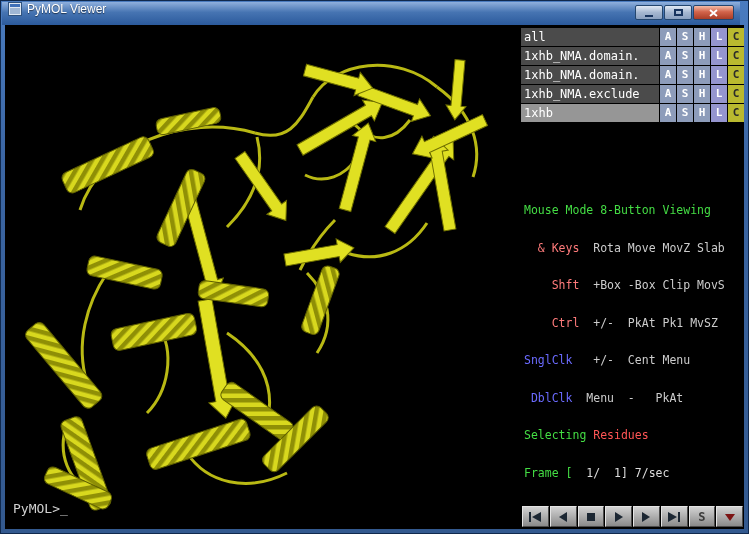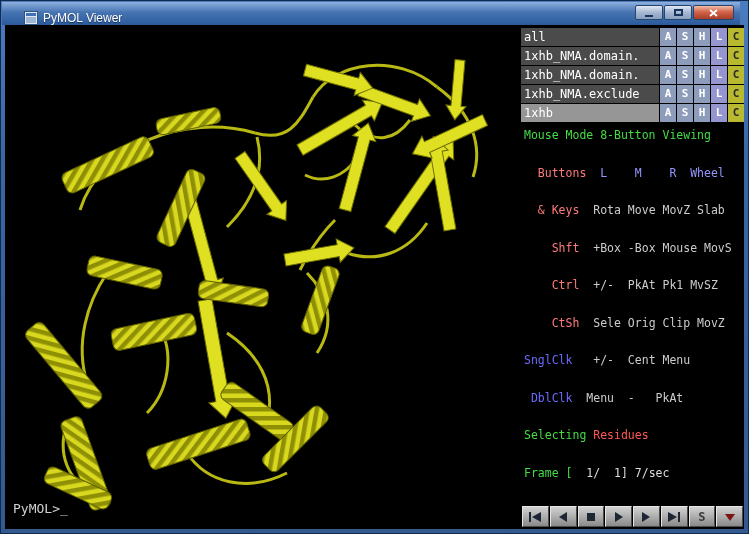--- a/index.html
+++ b/index.html
@@ -1,21 +1,21 @@
 <!DOCTYPE html>
 <html style="--titlebar-top: #8fb0dd; --titlebar-bottom: #2b5a9c; --viewport-bg: #000000; --protein-yellow: #dede20; --row-bg: #4b4b4b; --row-selected-bg: #969696; --btn-ashl: #8d9cba; --btn-l: #9595cf; --btn-c: #b9b92f;"><head>
 <meta charset="utf-8">
 <style>
   *{box-sizing:border-box;margin:0;padding:0}
   html,body{width:749px;height:534px;overflow:hidden;background:#000;font-family:"Liberation Sans",sans-serif}
   .window{position:absolute;inset:0;border:1px solid #10294d;background:linear-gradient(#4a7cc0,#3b66a4 30%,#33598f)}
   
   .titlebar{position:absolute;left:1px;top:1px;right:8px;height:23px;
     background:linear-gradient(var(--titlebar-top),#4674b2 45%,var(--titlebar-bottom));
-    display:flex;align-items:flex-end;padding-left:22px}
+    display:flex;align-items:flex-start;padding-left:6px}
   .app-icon{width:14px;height:14px;margin-right:5px;flex:0 0 auto}
   .title-text{color:#fff;font-size:12px;text-shadow:0 1px 1px rgba(0,0,0,.55);white-space:nowrap}
   .winbtns{position:absolute;top:3px;right:6px;display:flex;gap:1px}
   .wb{height:15px;border:1px solid #24466e;border-radius:2px;display:flex;align-items:center;justify-content:center;cursor:default}
   .wb.min,.wb.max{width:28px;background:linear-gradient(#e2eaf5,#a5b7d1 50%,#8aa0c0)}
   .wb.close{width:41px;background:linear-gradient(#f4bca7,#d2644b 45%,#a93d27)}
   .glyph-min{width:8px;height:2px;background:#17335e;margin-top:6px}
   .glyph-max{width:9px;height:7px;border:2px solid #17335e}
   
   .content{position:absolute;left:4px;top:24px;right:4px;bottom:4px;background:#000;display:flex}
@@ -217,25 +217,23 @@
         <div class="obj-name">1xhb</div>
         <div class="obj-btn a">A</div>
         <div class="obj-btn s">S</div>
         <div class="obj-btn h">H</div>
         <div class="obj-btn l">L</div>
         <div class="obj-btn c">C</div>
       </div>
 
       <div class="mouse">
         <div><span style="color: rgb(68, 221, 68);">Mouse Mode 8-Button Viewing</span><span></span></div>
-        <div><span style="color: rgb(255, 123, 123);">  Buttons</span><span style="color: rgb(149, 149, 255);">  L    M    R  Wheel</span></div>
         <div><span style="color: rgb(255, 123, 123); text-align: center;">  &amp; Keys</span><span style="color: rgb(204, 204, 204);">  Rota Move MovZ Slab</span></div>
-        <div><span style="color: rgb(255, 123, 123);">    Shft</span><span style="color: rgb(204, 204, 204);">  +Box -Box Mouse MovS</span></div>
+        <div><span style="color: rgb(255, 123, 123);">    Shft</span><span style="color: rgb(204, 204, 204);">  +Box -Box Clip MovS</span></div>
         <div><span style="color: rgb(255, 123, 123);">    Ctrl</span><span style="color: rgb(204, 204, 204);">  +/-  PkAt Pk1 MvSZ</span></div>
-        <div><span style="color: rgb(255, 123, 123);">    CtSh</span><span style="color: rgb(204, 204, 204);">  Sele Orig Clip MovZ</span></div>
         <div><span style="color: rgb(107, 107, 255);">SnglClk</span><span style="color: rgb(204, 204, 204);">   +/-  Cent Menu</span></div>
         <div><span style="color: rgb(107, 107, 255);"> DblClk</span><span style="color: rgb(204, 204, 204);">  Menu  -   PkAt</span></div>
         <div><span style="color: rgb(68, 221, 68);">Selecting </span><span style="color: rgb(255, 85, 85);">Residues</span></div>
         <div><span style="color: rgb(68, 221, 68);">Frame [</span><span style="color: rgb(221, 221, 221);">  1/  1] </span><span style="color: rgb(221, 221, 221);">7/sec</span></div>
       </div>
 
       <div class="controls">
         <button class="pbtn">
           <svg width="14" height="10" viewBox="0 0 14 10">
               <rect class="pg" x="1" y="0" width="2" height="10"></rect>

